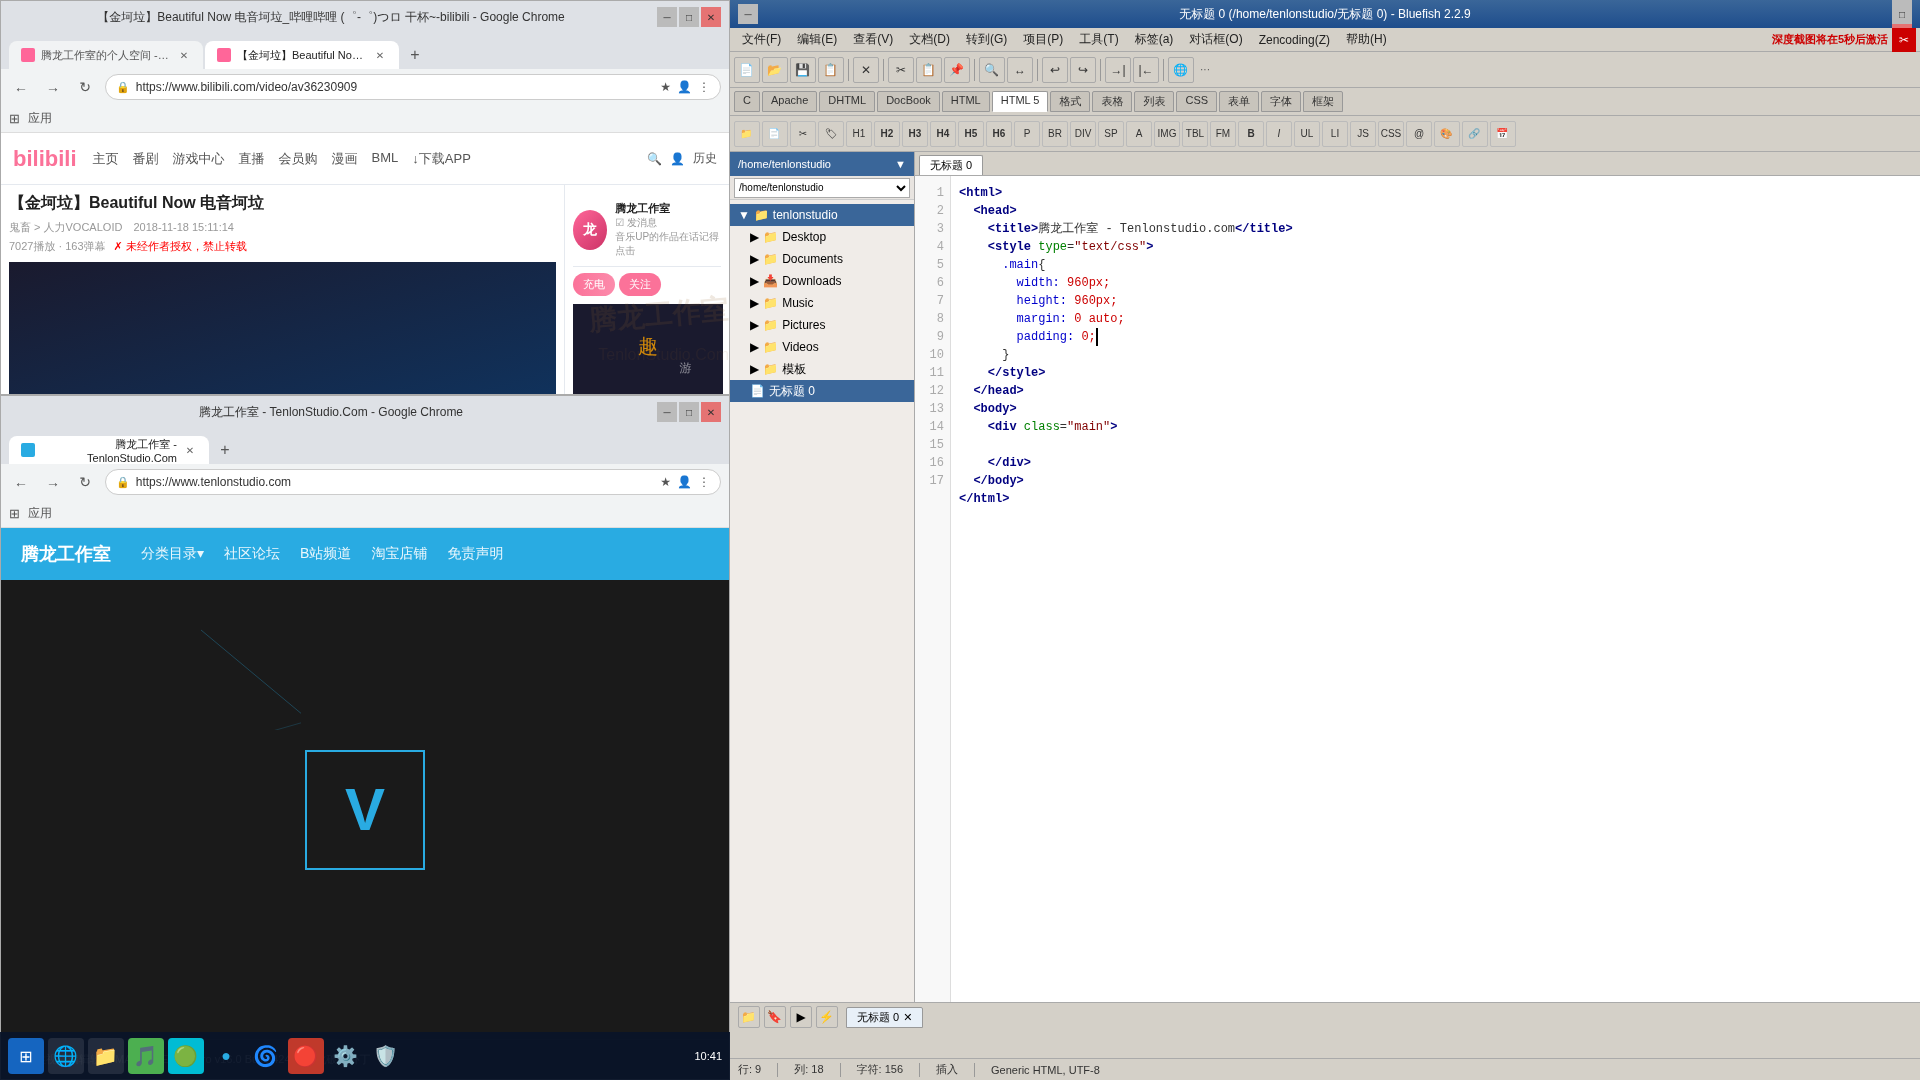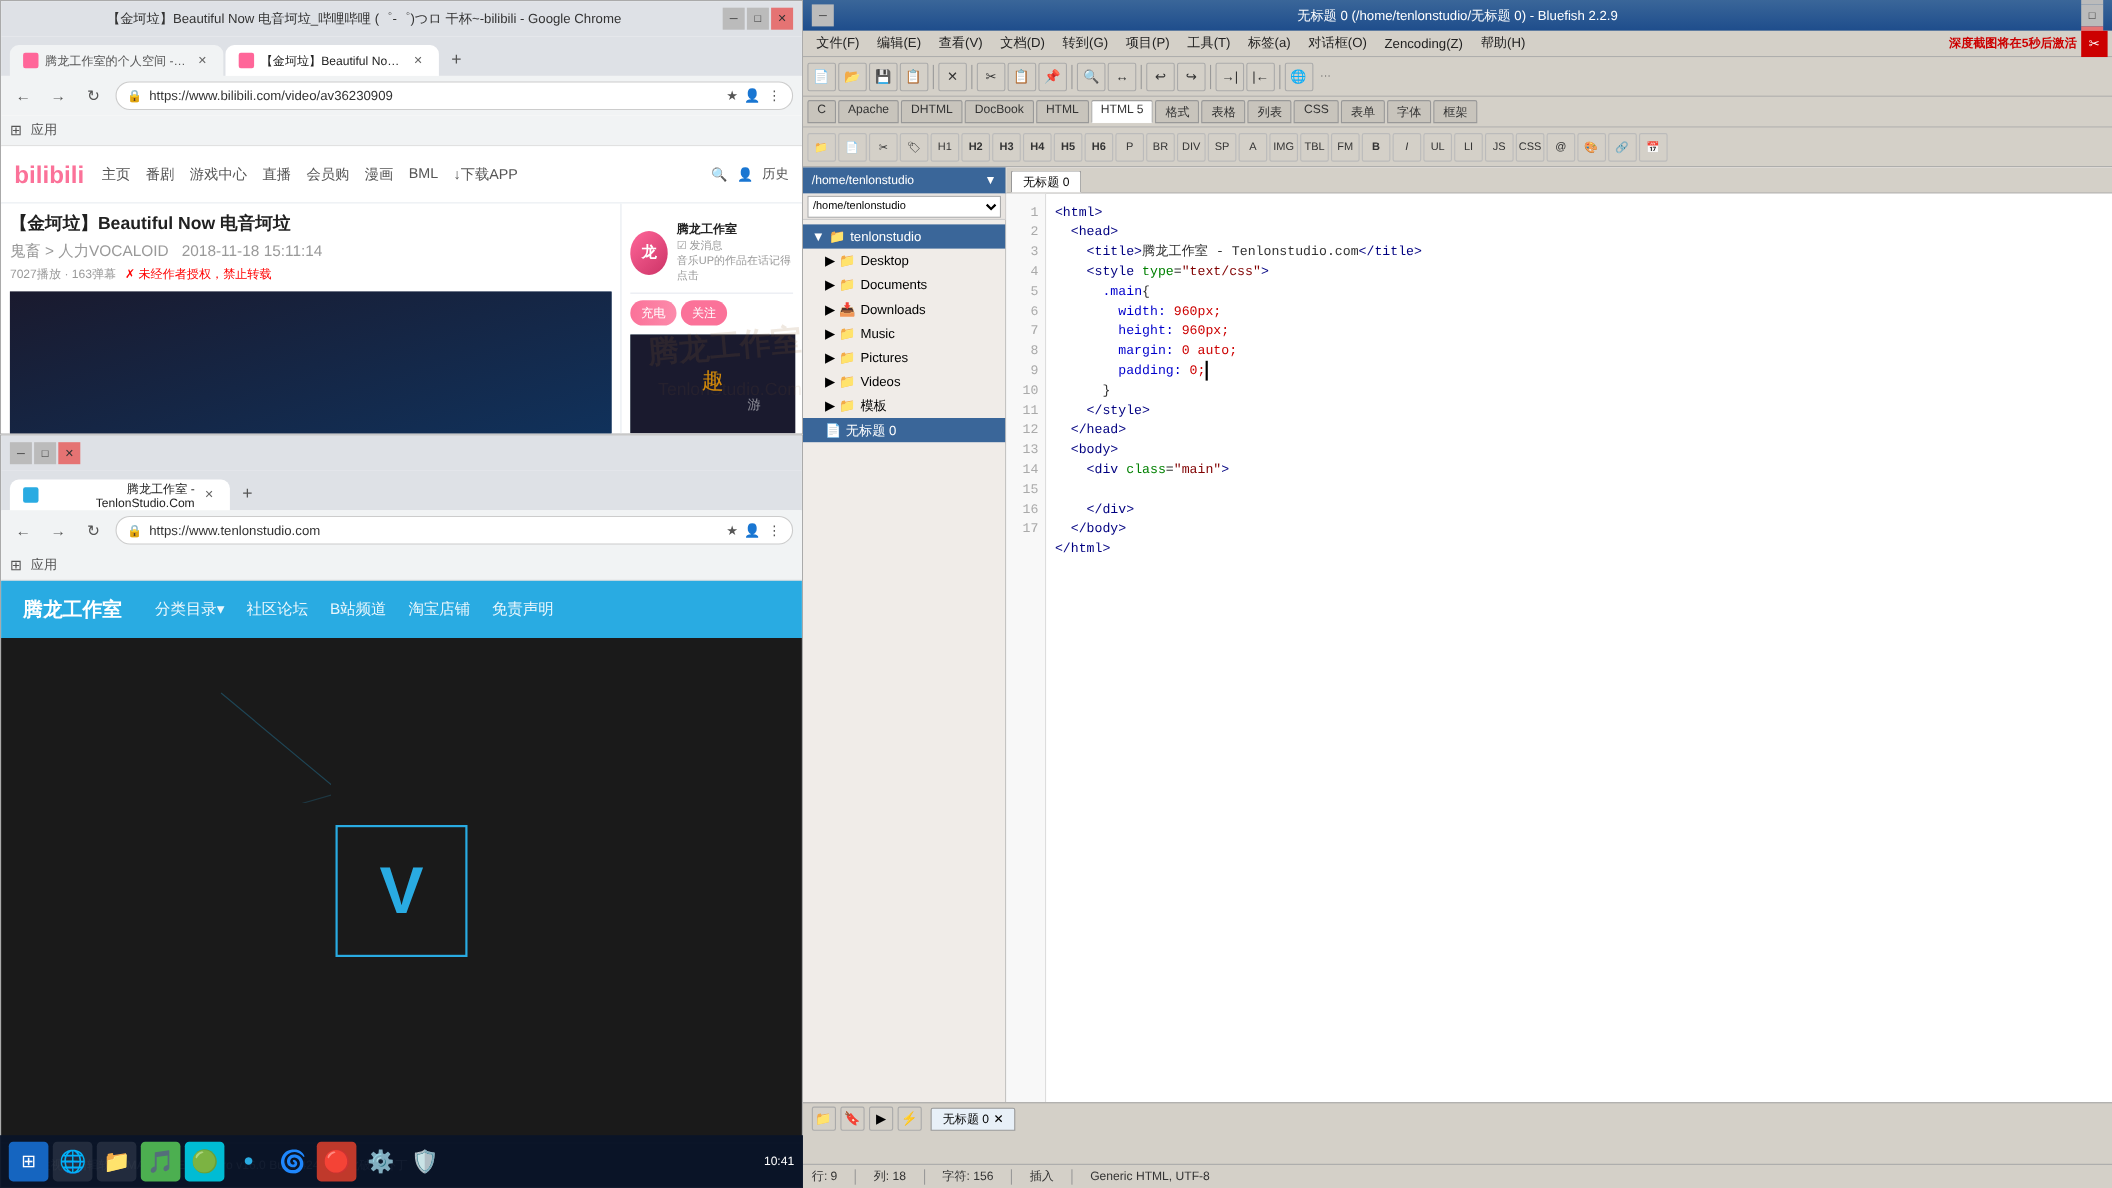--- a/index.html
+++ b/index.html
@@ -228,21 +228,21 @@
     }
 
     .video-title {
       font-size: 16px;
       font-weight: bold;
       color: #212121;
       margin-bottom: 6px;
     }
 
     .video-meta {
-      font-size: 14px;
+      font-size: 11px;
       color: #999;
       margin-bottom: 4px;
     }
 
     .video-stats {
       font-size: 11px;
       color: #999;
       display: flex;
       gap: 8px;
       margin-bottom: 8px;
@@ -698,21 +698,21 @@
       padding: 8px;
       font-size: 12px;
       font-family: 'Courier New', monospace;
       line-height: 18px;
       overflow: auto;
       white-space: pre;
       color: #333;
     }
 
     
-    .hl-tag { color: #000080; font-weight: normal; }
+    .hl-tag { color: #000080; font-weight: bold; }
     .hl-attr { color: #008000; }
     .hl-val { color: #800000; }
     .hl-text { color: #333; }
     .hl-prop { color: #0000cc; }
     .hl-propval { color: #cc0000; }
     .hl-cursor { background: #000; color: #fff; width: 2px; display: inline-block; }
 
     
     .bluefish-bottom {
       height: 56px;
@@ -899,20 +899,21 @@
           <div style="position:absolute;bottom:60px;right:0;font-size:28px;color:rgba(150,100,50,0.15);transform:rotate(-5deg);white-space:nowrap;font-weight:bold;">腾龙工作室</div>
           <div style="position:absolute;bottom:30px;right:0;font-size:16px;color:rgba(150,100,50,0.1);white-space:nowrap;">TenlonStudio.Com</div>
         </div>
       </div>
     </div>
   </div>
 
   <div class="chrome-window-bottom">
 
     <div class="chrome-titlebar">
+      <span class="title-text">腾龙工作室 - TenlonStudio.Com - Google Chrome</span>
       <div class="win-buttons">
         <button class="win-btn minimize">─</button>
         <button class="win-btn maximize">□</button>
         <button class="win-btn close">✕</button>
       </div>
     </div>
 
     <div class="tab-bar">
       <div class="tab active">
         <div class="tab-favicon" style="background:#29abe2;"></div>

